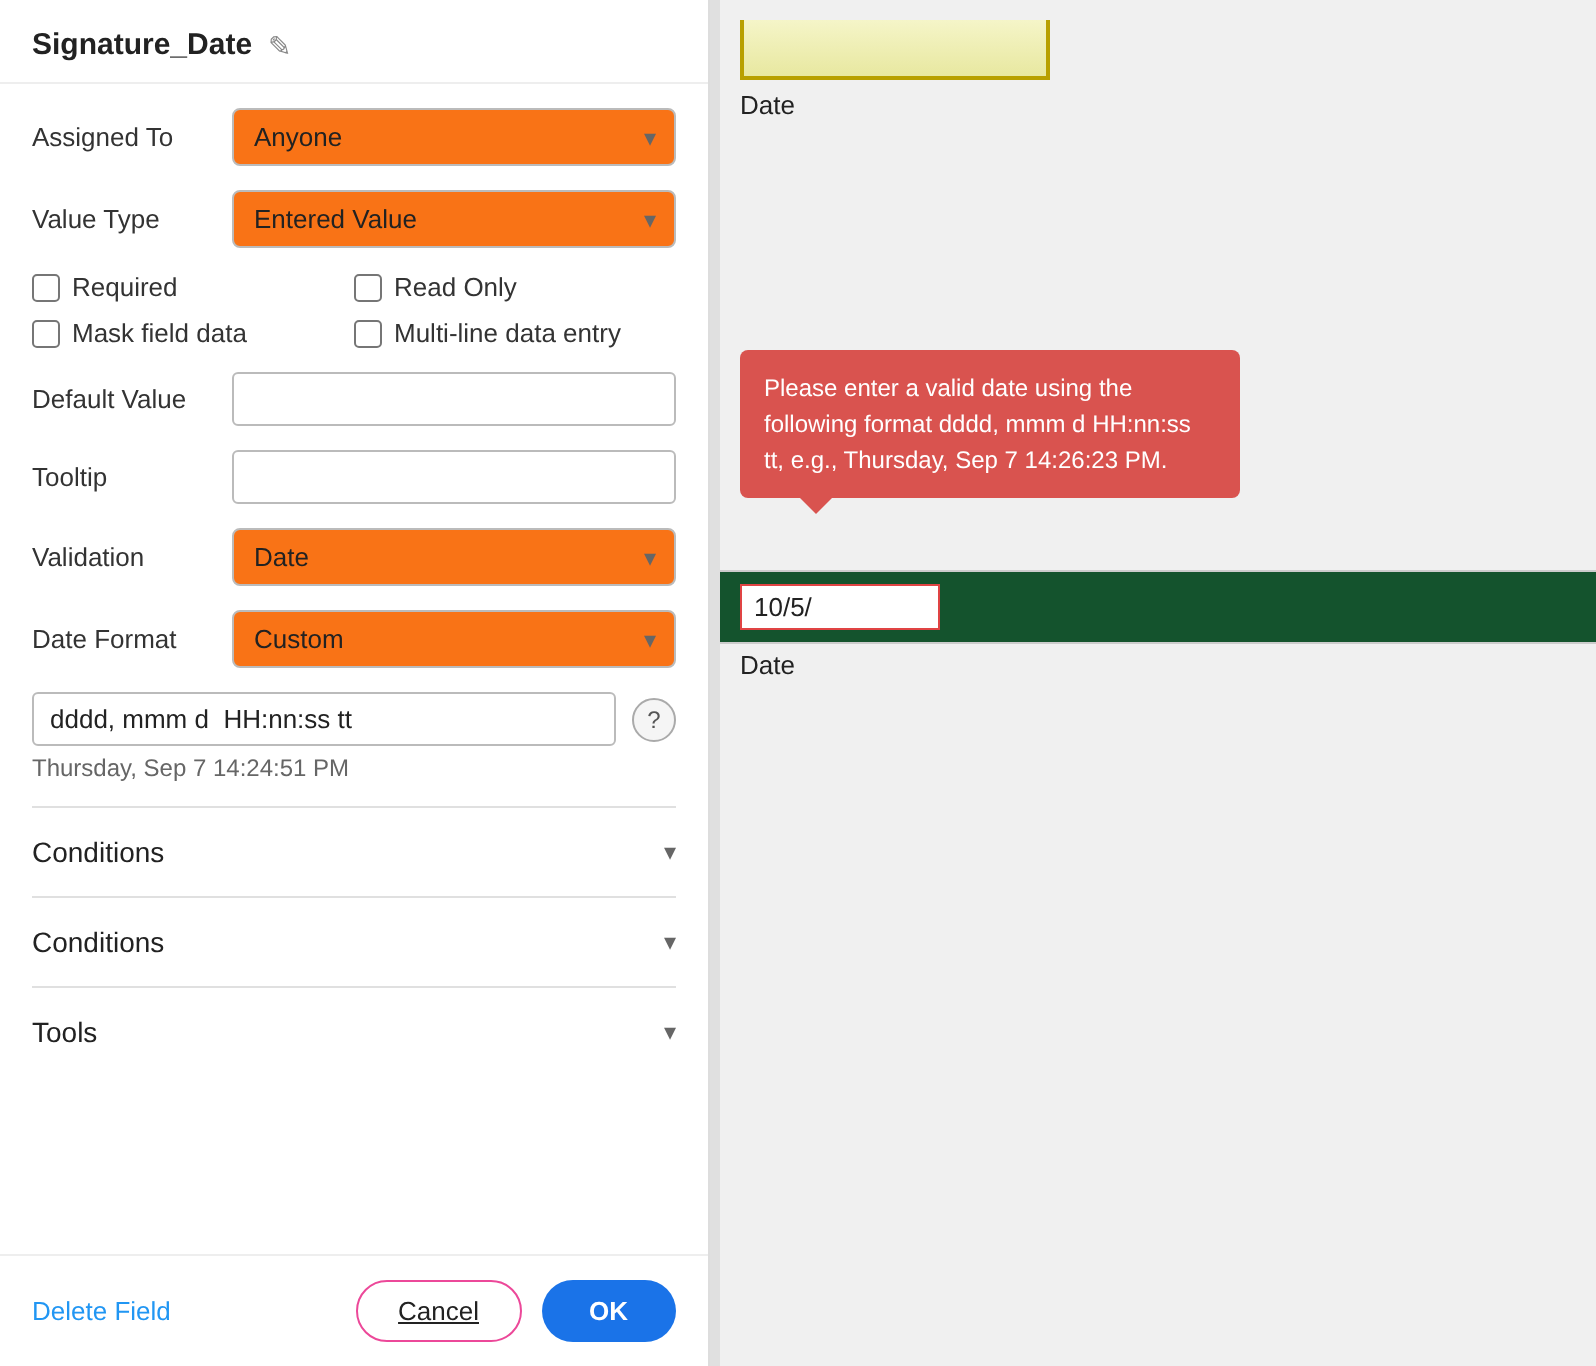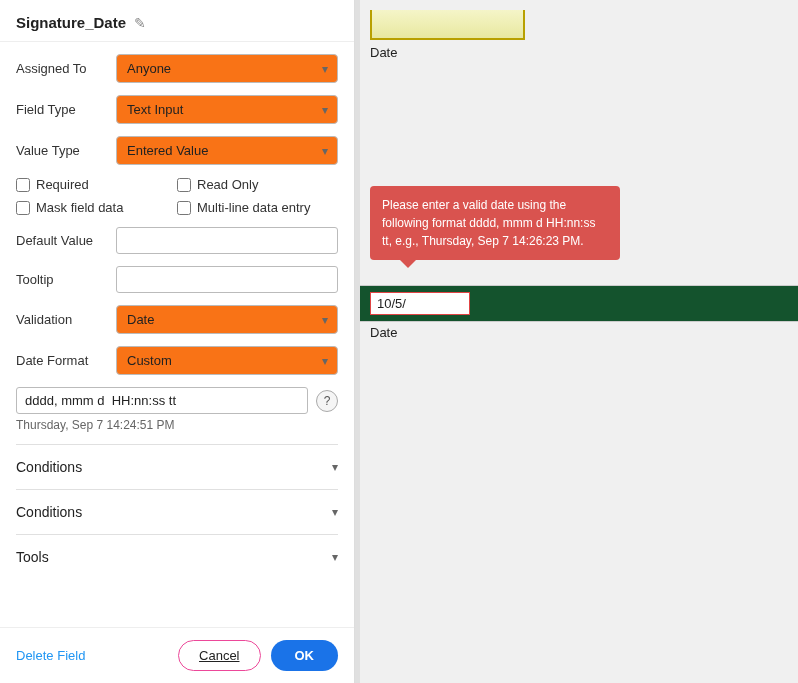--- a/index.html
+++ b/index.html
@@ -38,21 +38,21 @@
       position: absolute;
       top: 45px;
       left: 10px;
       font-size: 13px;
       color: #222;
     }
 
     
     .error-tooltip {
       position: absolute;
-      top: 186px;
+      top: 175px;
       left: 10px;
       width: 250px;
       background: #d9534f;
       color: #fff;
       border-radius: 4px;
       padding: 10px 12px;
       font-size: 12px;
       line-height: 1.5;
       z-index: 10;
     }
@@ -362,31 +362,20 @@
       <div class="form-label">Assigned To</div>
       <div class="select-wrapper form-control">
         <select class="styled-select">
           <option>Anyone</option>
           <option>Specific User</option>
           <option>Group</option>
         </select>
       </div>
     </div>
 
-    <div class="form-row">
-      <div class="form-label">Field Type</div>
-      <div class="select-wrapper form-control">
-        <select class="styled-select">
-          <option>Text Input</option>
-          <option>Checkbox</option>
-          <option>Dropdown</option>
-          <option>Date</option>
-        </select>
-      </div>
-    </div>
 
     <div class="form-row">
       <div class="form-label">Value Type</div>
       <div class="select-wrapper form-control">
         <select class="styled-select">
           <option>Entered Value</option>
           <option>Calculated Value</option>
           <option>Fixed Value</option>
         </select>
       </div>

